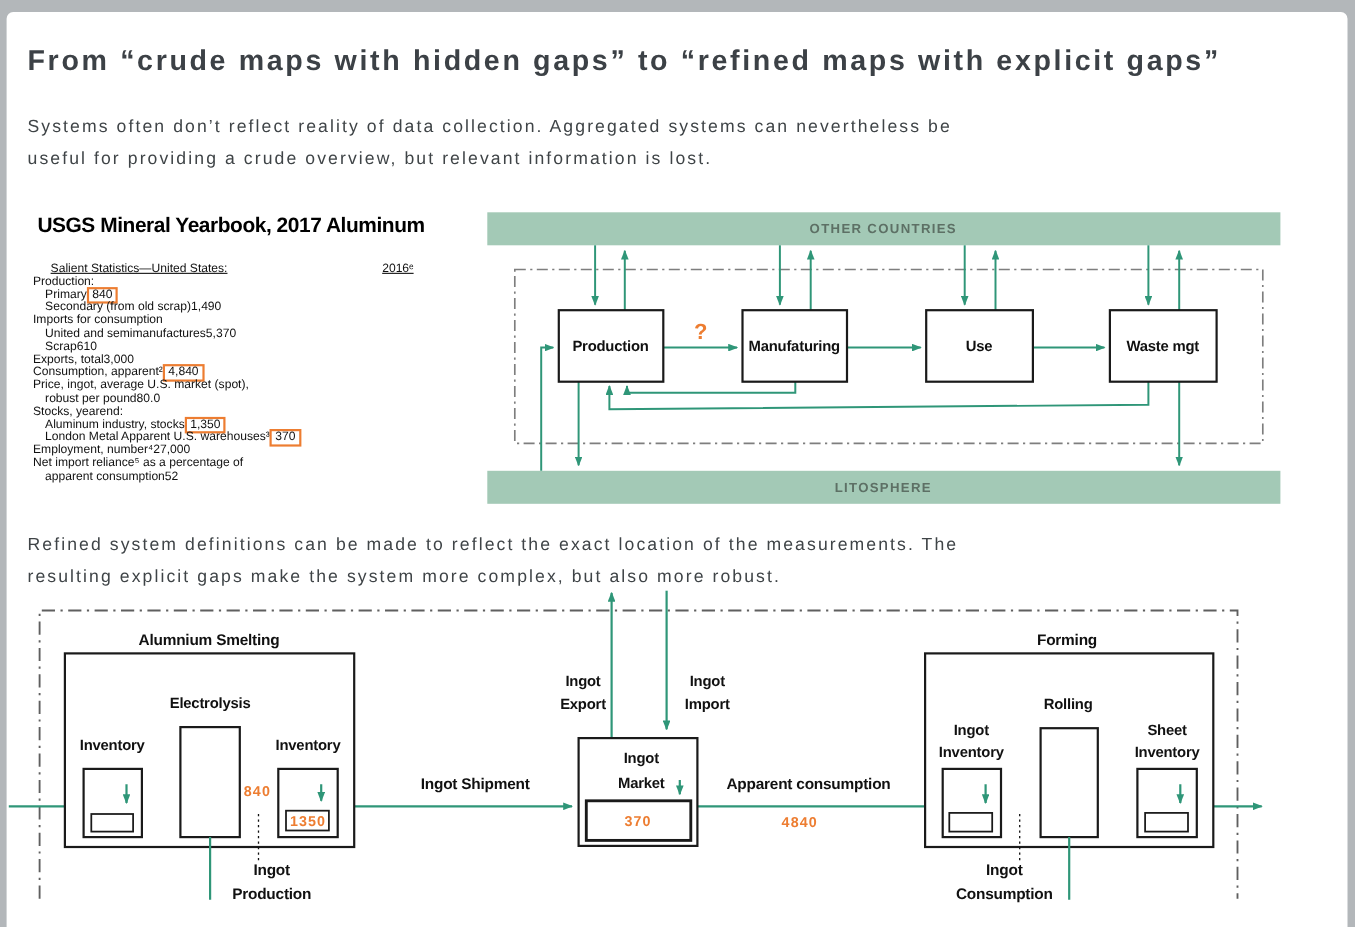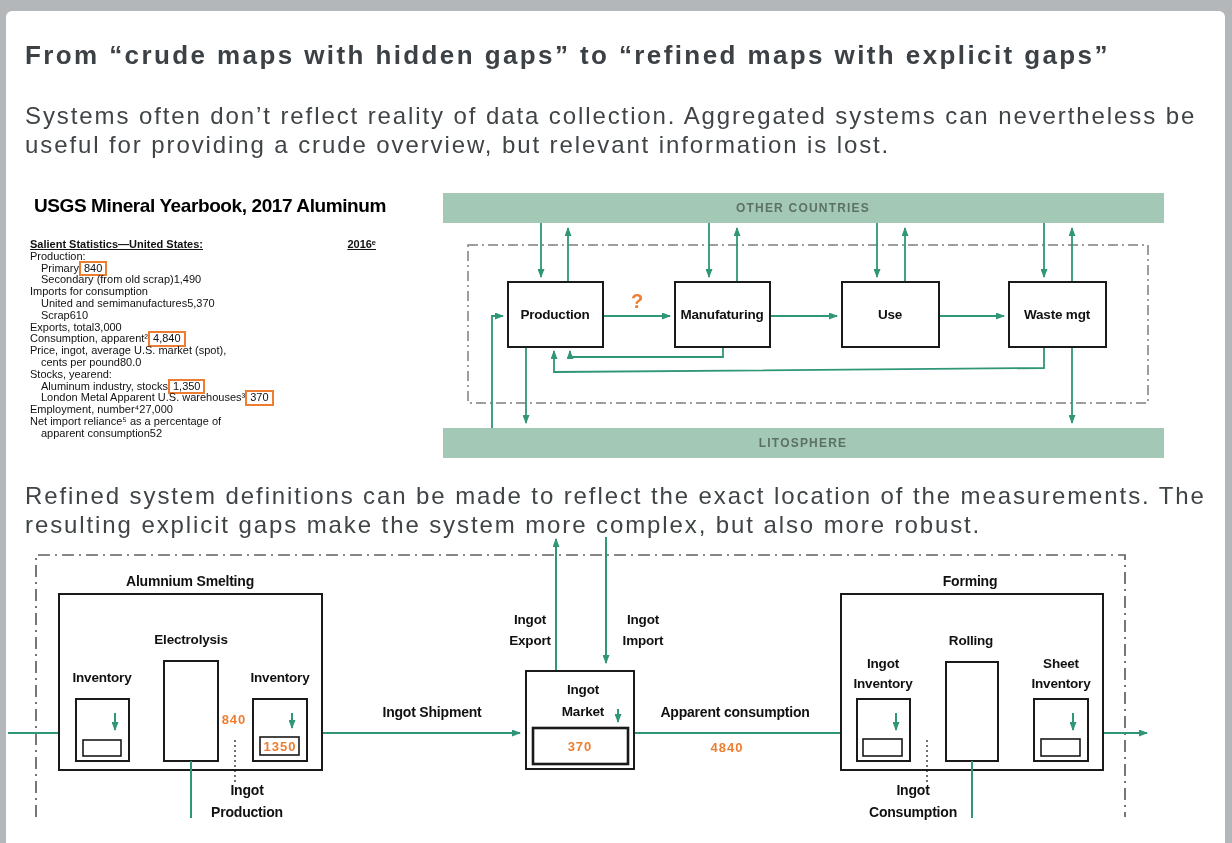--- a/index.html
+++ b/index.html
@@ -2,27 +2,27 @@
 <html><head>
 <meta charset="utf-8">
 <style>
   html,body{margin:0;padding:0;}
   body{font-family:"Liberation Sans",sans-serif;}
   #frame{position:relative;width:1232px;height:843px;background:#b3b7ba;overflow:hidden;}
   #page{position:absolute;left:6px;top:11px;width:1219px;height:832px;background:#ffffff;border-radius:6px 6px 0 0;}
   .abs{position:absolute;}
   
   #title{left:25px;top:40px;width:1195px;font-size:26px;font-weight:700;letter-spacing:2.4px;color:#3c4146;}
-  .para{left:25px;width:1200px;font-size:24px;letter-spacing:1.9px;color:#3f4447;line-height:29px;}
+  .para{left:25px;width:1200px;font-size:16px;letter-spacing:1.9px;color:#3f4447;line-height:29px;}
   #para1{top:101px;}
   #para2{top:481px;}
   
   #usgs-title{left:34px;top:195px;font-size:19px;font-weight:700;letter-spacing:-0.4px;color:#000000;}
   #usgs-table{left:30px;top:239px;width:346px;font-size:11px;line-height:11.8px;color:#111;}
-  .t-head{display:flex;justify-content:space-between;font-weight:700;}
+  .t-head{display:flex;justify-content:space-between;font-weight:400;margin-left:16px;}
   .t-head span{text-decoration:underline;}
   .t-row{display:flex;justify-content:flex-start;height:11.8px;}
   .t-row.ind .t-label{padding-left:11px;}
   .t-value{text-align:right;white-space:nowrap;}
   .t-value.boxed{border:2px solid #ed7d31;padding:0 3px;margin:-2px -5px -2px 0;height:11.5px;}
   
   svg{position:absolute;overflow:visible;}
   svg text{font-family:"Liberation Sans",sans-serif;}
   .bar-label{font-size:12px;font-weight:700;fill:#5d7065;letter-spacing:1.2px;}
   .box-label{font-size:13.5px;font-weight:700;fill:#111;letter-spacing:-0.2px;}
@@ -92,21 +92,21 @@
         </div>
         <div class="t-row">
           <span class="t-label">Consumption, apparent²</span>
           <span class="t-value boxed">4,840</span>
         </div>
         <div class="t-row">
           <span class="t-label">Price, ingot, average U.S. market (spot),</span>
           <span class="t-value"></span>
         </div>
         <div class="t-row ind">
-          <span class="t-label">cents per pound</span>
+          <span class="t-label">robust per pound</span>
           <span class="t-value">80.0</span>
         </div>
         <div class="t-row">
           <span class="t-label">Stocks, yearend:</span>
           <span class="t-value"></span>
         </div>
         <div class="t-row ind">
           <span class="t-label">Aluminum industry, stocks</span>
           <span class="t-value boxed">1,350</span>
         </div>

